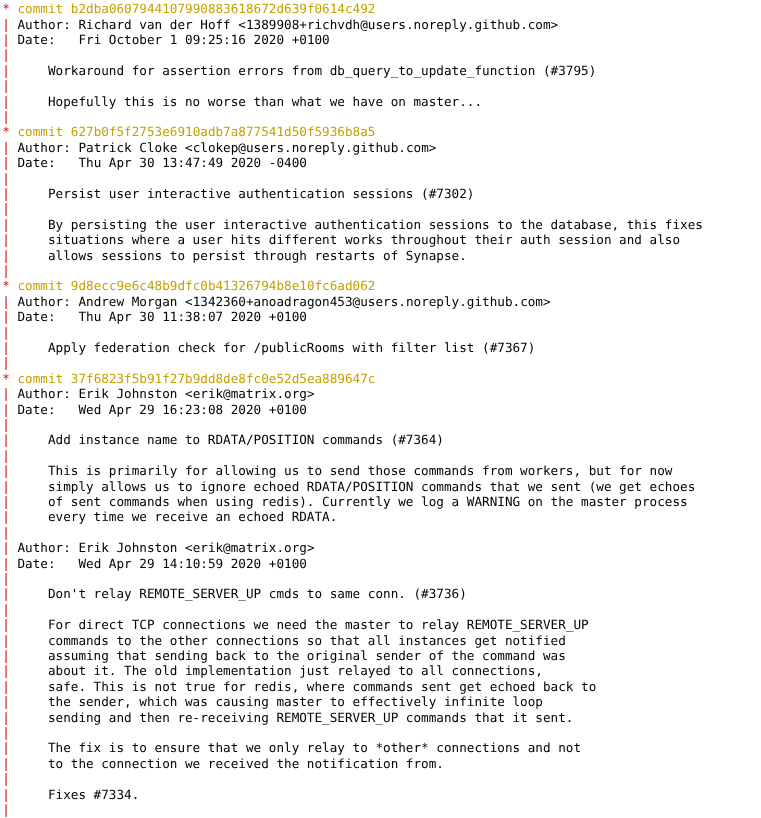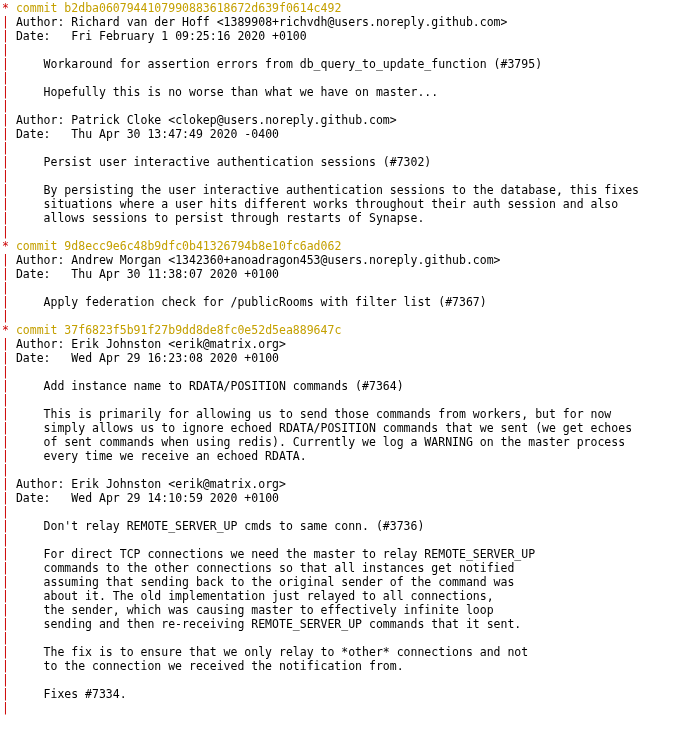--- a/index.html
+++ b/index.html
@@ -28,26 +28,27 @@
   .commit-text  { color: var(--commit-color, #c4a000); }
   .plain-text   { color: #000000; }
 </style>
 </head>
 <body>
 
 <div class="terminal" style="background: rgb(255, 255, 255); --graph-color: #cc0000; --commit-color: #c4a000;">
   <div id="git-log">
       <div class="log-line"><span class="graph-glyph">*</span> <span class="commit-text">commit</span> <span class="commit-text">b2dba0607944107990883618672d639f0614c492</span></div>
       <div class="log-line"><span class="graph-glyph">|</span> <span class="plain-text">Author:</span> <span class="plain-text">Richard van der Hoff &lt;1389908+richvdh@users.noreply.github.com&gt;</span></div>
-      <div class="log-line"><span class="graph-glyph">|</span> <span class="plain-text">Date:</span>   <span class="plain-text">Fri February 1 09:25:16 2020 +0100</span></div>
+      <div class="log-line"><span class="graph-glyph">|</span> <span class="plain-text">Date:</span>   <span class="plain-text">Fri October 1 09:25:16 2020 +0100</span></div>
       <div class="log-line"><span class="graph-glyph">|</span></div>
       <div class="log-line"><span class="graph-glyph">|</span>     <span class="plain-text">Workaround for assertion errors from db_query_to_update_function (#3795)</span></div>
       <div class="log-line"><span class="graph-glyph">|</span></div>
       <div class="log-line"><span class="graph-glyph">|</span>     <span class="plain-text">Hopefully this is no worse than what we have on master...</span></div>
       <div class="log-line"><span class="graph-glyph">|</span></div>
+      <div class="log-line"><span class="graph-glyph">*</span> <span class="commit-text">commit</span> <span class="commit-text">627b0f5f2753e6910adb7a877541d50f5936b8a5</span></div>
       <div class="log-line"><span class="graph-glyph">|</span> <span class="plain-text">Author:</span> <span class="plain-text">Patrick Cloke &lt;clokep@users.noreply.github.com&gt;</span></div>
       <div class="log-line"><span class="graph-glyph">|</span> <span class="plain-text">Date:</span>   <span class="plain-text">Thu Apr 30 13:47:49 2020 -0400</span></div>
       <div class="log-line"><span class="graph-glyph">|</span></div>
       <div class="log-line"><span class="graph-glyph">|</span>     <span class="plain-text">Persist user interactive authentication sessions (#7302)</span></div>
       <div class="log-line"><span class="graph-glyph">|</span></div>
       <div class="log-line"><span class="graph-glyph">|</span>     <span class="plain-text">By persisting the user interactive authentication sessions to the database, this fixes</span></div>
       <div class="log-line"><span class="graph-glyph">|</span>     <span class="plain-text">situations where a user hits different works throughout their auth session and also</span></div>
       <div class="log-line"><span class="graph-glyph">|</span>     <span class="plain-text">allows sessions to persist through restarts of Synapse.</span></div>
       <div class="log-line"><span class="graph-glyph">|</span></div>
       <div class="log-line"><span class="graph-glyph">*</span> <span class="commit-text">commit</span> <span class="commit-text">9d8ecc9e6c48b9dfc0b41326794b8e10fc6ad062</span></div>
@@ -69,20 +70,21 @@
       <div class="log-line"><span class="graph-glyph">|</span></div>
       <div class="log-line"><span class="graph-glyph">|</span> <span class="plain-text">Author:</span> <span class="plain-text">Erik Johnston &lt;erik@matrix.org&gt;</span></div>
       <div class="log-line"><span class="graph-glyph">|</span> <span class="plain-text">Date:</span>   <span class="plain-text">Wed Apr 29 14:10:59 2020 +0100</span></div>
       <div class="log-line"><span class="graph-glyph">|</span></div>
       <div class="log-line"><span class="graph-glyph">|</span>     <span class="plain-text">Don't relay REMOTE_SERVER_UP cmds to same conn. (#3736)</span></div>
       <div class="log-line"><span class="graph-glyph">|</span></div>
       <div class="log-line"><span class="graph-glyph">|</span>     <span class="plain-text">For direct TCP connections we need the master to relay REMOTE_SERVER_UP</span></div>
       <div class="log-line"><span class="graph-glyph">|</span>     <span class="plain-text">commands to the other connections so that all instances get notified</span></div>
       <div class="log-line"><span class="graph-glyph">|</span>     <span class="plain-text">assuming that sending back to the original sender of the command was</span></div>
       <div class="log-line"><span class="graph-glyph">|</span>     <span class="plain-text">about it. The old implementation just relayed to all connections,</span></div>
+      <div class="log-line"><span class="graph-glyph">|</span>     <span class="plain-text">safe. This is not true for redis, where commands sent get echoed back to</span></div>
       <div class="log-line"><span class="graph-glyph">|</span>     <span class="plain-text">the sender, which was causing master to effectively infinite loop</span></div>
       <div class="log-line"><span class="graph-glyph">|</span>     <span class="plain-text">sending and then re-receiving REMOTE_SERVER_UP commands that it sent.</span></div>
       <div class="log-line"><span class="graph-glyph">|</span></div>
       <div class="log-line"><span class="graph-glyph">|</span>     <span class="plain-text">The fix is to ensure that we only relay to *other* connections and not</span></div>
       <div class="log-line"><span class="graph-glyph">|</span>     <span class="plain-text">to the connection we received the notification from.</span></div>
       <div class="log-line"><span class="graph-glyph">|</span></div>
       <div class="log-line"><span class="graph-glyph">|</span>     <span class="plain-text">Fixes #7334.</span></div>
       <div class="log-line"><span class="graph-glyph">|</span></div>
     </div>
 </div>

